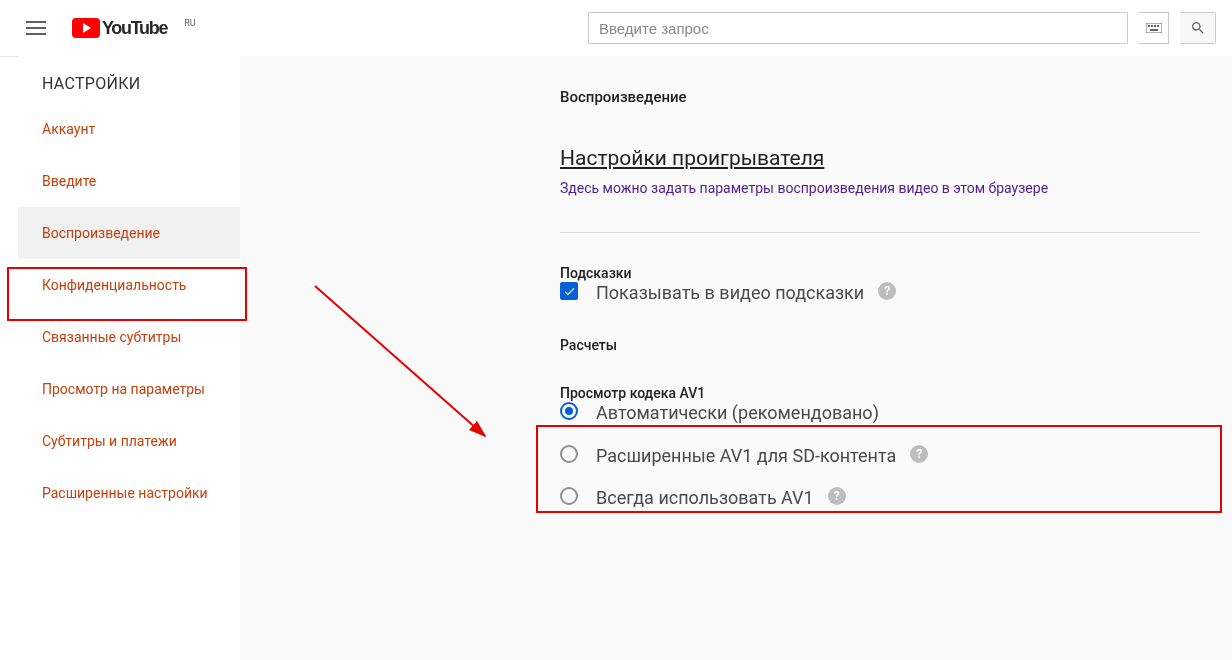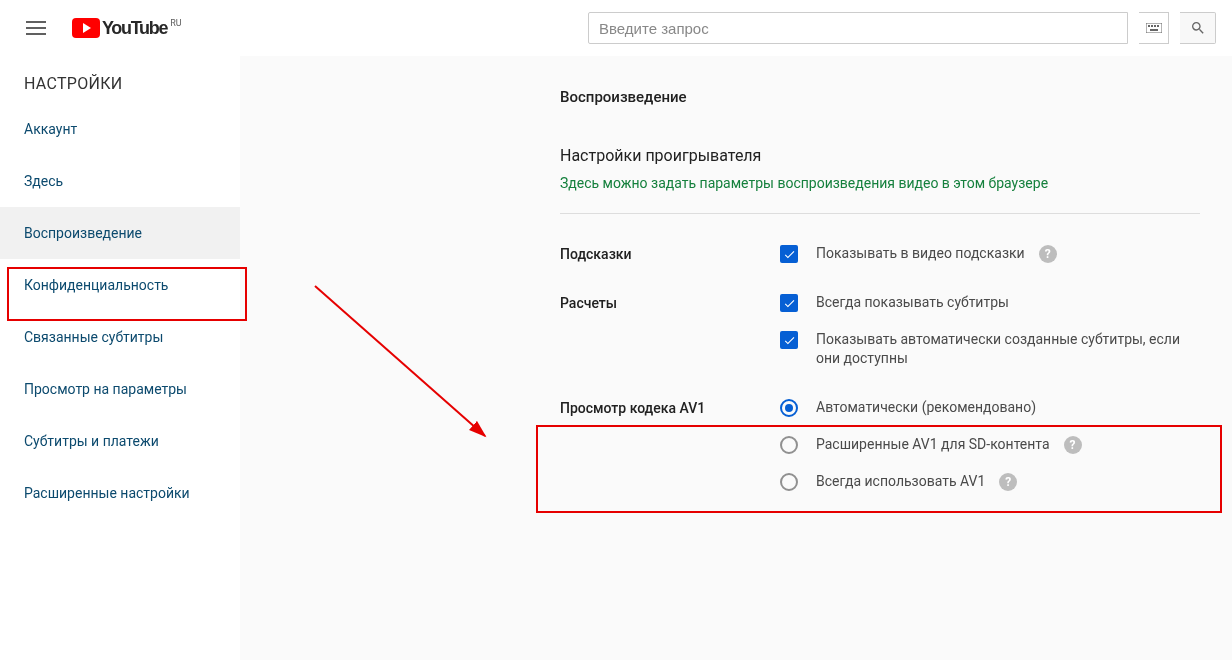--- a/index.html
+++ b/index.html
@@ -5,59 +5,59 @@
   * { box-sizing: border-box; margin: 0; padding: 0; }
   body { font-family: Roboto, Arial, sans-serif; background: #fff; width:1232px; height:660px; overflow:hidden; position:relative; }
 
   
   .header { height:56px; display:flex; align-items:center; padding:0 16px; }
   .menu-btn { width:40px; height:40px; display:flex; align-items:center; justify-content:center; cursor:pointer; }
   .logo-wrap { display:flex; align-items:center; margin-left:16px; position:relative; }
   .logo-box { width:28px; height:20px; background:#ff0000; border-radius:4px; display:flex; align-items:center; justify-content:center; }
   .logo-tri { width:0; height:0; border-left:8px solid #fff; border-top:5px solid transparent; border-bottom:5px solid transparent; margin-left:1px; }
   .logo-text { font-family:'Arial Black',Arial,sans-serif; font-weight:bold; font-size:18px; letter-spacing:-1.3px; margin-left:2px; color:#282828; }
-  .logo-ru { font-size:9px; color:#606060; margin-left:3px; margin-top:-10px; }
+  .logo-ru { font-size:9px; color:#606060; margin-left:17px; margin-top:-10px; }
 
   .search-wrap { margin-left:auto; display:flex; align-items:center;gap:11px; }
   .search-input { width:540px; height:32px; border:1px solid #ccc; border-radius:2px 0 0 2px; padding:0 10px; font-size:15px; color:#111; outline:none; }
   .search-input::placeholder { color:#888; }
   .kbd-box { width:30px; height:32px; border:1px solid #ccc; border-left:none; display:flex; align-items:center; justify-content:center; color:#666; font-size:13px; background:#fff; }
   .search-btn { width:36px; height:32px; border:1px solid #ccc; border-left:none; background:#f8f8f8; display:flex; align-items:center; justify-content:center; cursor:pointer; border-radius:0 2px 2px 0; }
 
   
   .hdr-div { position:absolute; left:0; right:0; top:56px; height:1px; background:#e5e5e5; }
 
   
-  .sidebar { position:absolute; left:0; top:56px; width:240px; background:#fff; }
+  .sidebar { position:absolute; left:18px; top:56px; width:240px; background:#fff; }
   .sidebar-title { padding:18px 24px 10px; font-size:16px; color:#333; letter-spacing:0.3px; }
-  .sidebar-item { padding:18px 24px; font-size:14px; color:#0c4a6e; cursor:pointer; }
+  .sidebar-item { padding:18px 24px; font-size:14px; color:#c2410c; cursor:pointer; }
   .sidebar-item.active { background:#f1f1f1; }
 
   
   .main { position:absolute; left:240px; right:0; top:56px; bottom:0; background:#fafafa; padding:32px 0 0 320px; }
   .content { width:660px; }
   .crumb { font-size:15px; font-weight:500; color:#212121; margin-bottom:40px; }
-  .big-head { font-size:16px; font-weight:400; color:#212121; margin-bottom:10px; }
-  .desc { font-size:14px; color:#15803d; margin-bottom:22px; }
+  .big-head { font-size:21px; font-weight:400; color:#212121; margin-bottom:10px;text-decoration:underline; }
+  .desc { font-size:14px; color:#4c1d95; margin-bottom:36px; }
   .hr { height:1px; background:#ddd; margin-bottom:30px; width:640px; }
 
-  .section { display:flex; align-items:flex-start; margin-bottom:30px; }
+  .section { display:flex; align-items:flex-start; margin-bottom:30px;flex-direction:column; }
   .section-label { width:220px; font-size:14px; font-weight:500; color:#212121; padding-top:2px; }
   .section-body { flex:1; }
   .row { display:flex; align-items:flex-start; margin-bottom:18px; }
   .row:last-child { margin-bottom:0; }
 
   .chk { width:18px; height:18px; background:#065fd4; border-radius:2px; display:flex; align-items:center; justify-content:center; flex-shrink:0; margin-top:1px; cursor:pointer; }
   .chk svg { width:13px; height:13px; }
 
   .radio { width:18px; height:18px; border:2px solid #909090; border-radius:50%; display:flex; align-items:center; justify-content:center; flex-shrink:0; margin-top:1px; cursor:pointer; }
   .radio.sel { border-color:#065fd4; }
   .radio.sel::after { content:''; width:8px; height:8px; background:#065fd4; border-radius:50%; }
 
-  .opt-label { font-size:14px; color:#4a4a4a; margin-left:18px; line-height:1.35; }
+  .opt-label { font-size:18px; color:#4a4a4a; margin-left:18px; line-height:1.35; }
 
   .help { width:18px; height:18px; background:#bdbdbd; border-radius:50%; color:#fff; font-size:12px; font-weight:bold; display:flex; align-items:center; justify-content:center; margin-left:14px; flex-shrink:0; cursor:pointer; margin-top:1px; }
 
   
   .anno-sidebar { position:absolute; left:7px; top:267px; width:240px; height:54px; border:2px solid #e60000; pointer-events:none; }
   .anno-subtitles { position:absolute; left:536px; top:425px; width:686px; height:88px; border:2px solid #e60000; pointer-events:none; }
   .arrow-svg { position:absolute; left:310px; top:281px; pointer-events:none; }
 </style>
 </head>
 <body>
@@ -92,21 +92,21 @@
           <path d="M15.5 14h-.79l-.28-.27A6.471 6.471 0 0016 9.5 6.5 6.5 0 109.5 16c1.61 0 3.09-.59 4.23-1.57l.27.28v.79l5 4.99L20.49 19l-4.99-5zm-6 0C7.01 14 5 11.99 5 9.5S7.01 5 9.5 5 14 7.01 14 9.5 11.99 14 9.5 14z" fill="#666"></path>
         </svg>
     </div>
   </div>
 </div>
 <div class="hdr-div"></div>
 
 <div class="sidebar">
   <div class="sidebar-title">НАСТРОЙКИ</div>
   <div class="sidebar-item">Аккаунт</div>
-  <div class="sidebar-item">Здесь</div>
+  <div class="sidebar-item">Введите</div>
   <div class="sidebar-item active">Воспроизведение</div>
   <div class="sidebar-item">Конфиденциальность</div>
   <div class="sidebar-item">Связанные субтитры</div>
   <div class="sidebar-item">Просмотр на параметры</div>
   <div class="sidebar-item">Субтитры и платежи</div>
   <div class="sidebar-item">Расширенные настройки</div>
 </div>
 
 <div class="main">
   <div class="content">
@@ -125,38 +125,20 @@
               </svg>
           </div>
           <span class="opt-label">Показывать в видео подсказки</span>
           <span class="help">?</span>
         </div>
       </div>
     </div>
 
     <div class="section">
       <div class="section-label">Расчеты</div>
-      <div class="section-body">
-        <div class="row">
-          <div class="chk">
-            <svg viewBox="0 0 24 24">
-                <path d="M9 16.17L4.83 12l-1.42 1.41L9 19 21 7l-1.41-1.41z" fill="#fff"></path>
-              </svg>
-          </div>
-          <span class="opt-label">Всегда показывать субтитры</span>
-        </div>
-        <div class="row">
-          <div class="chk">
-            <svg viewBox="0 0 24 24">
-                <path d="M9 16.17L4.83 12l-1.42 1.41L9 19 21 7l-1.41-1.41z" fill="#fff"></path>
-              </svg>
-          </div>
-          <span class="opt-label" style="max-width:390px">Показывать автоматически созданные субтитры, если они доступны</span>
-        </div>
-      </div>
     </div>
 
     <div class="section">
       <div class="section-label">Просмотр кодека AV1</div>
       <div class="section-body">
         <div class="row">
           <div class="radio sel"></div>
           <span class="opt-label">Автоматически (рекомендовано)</span>
         </div>
         <div class="row">

